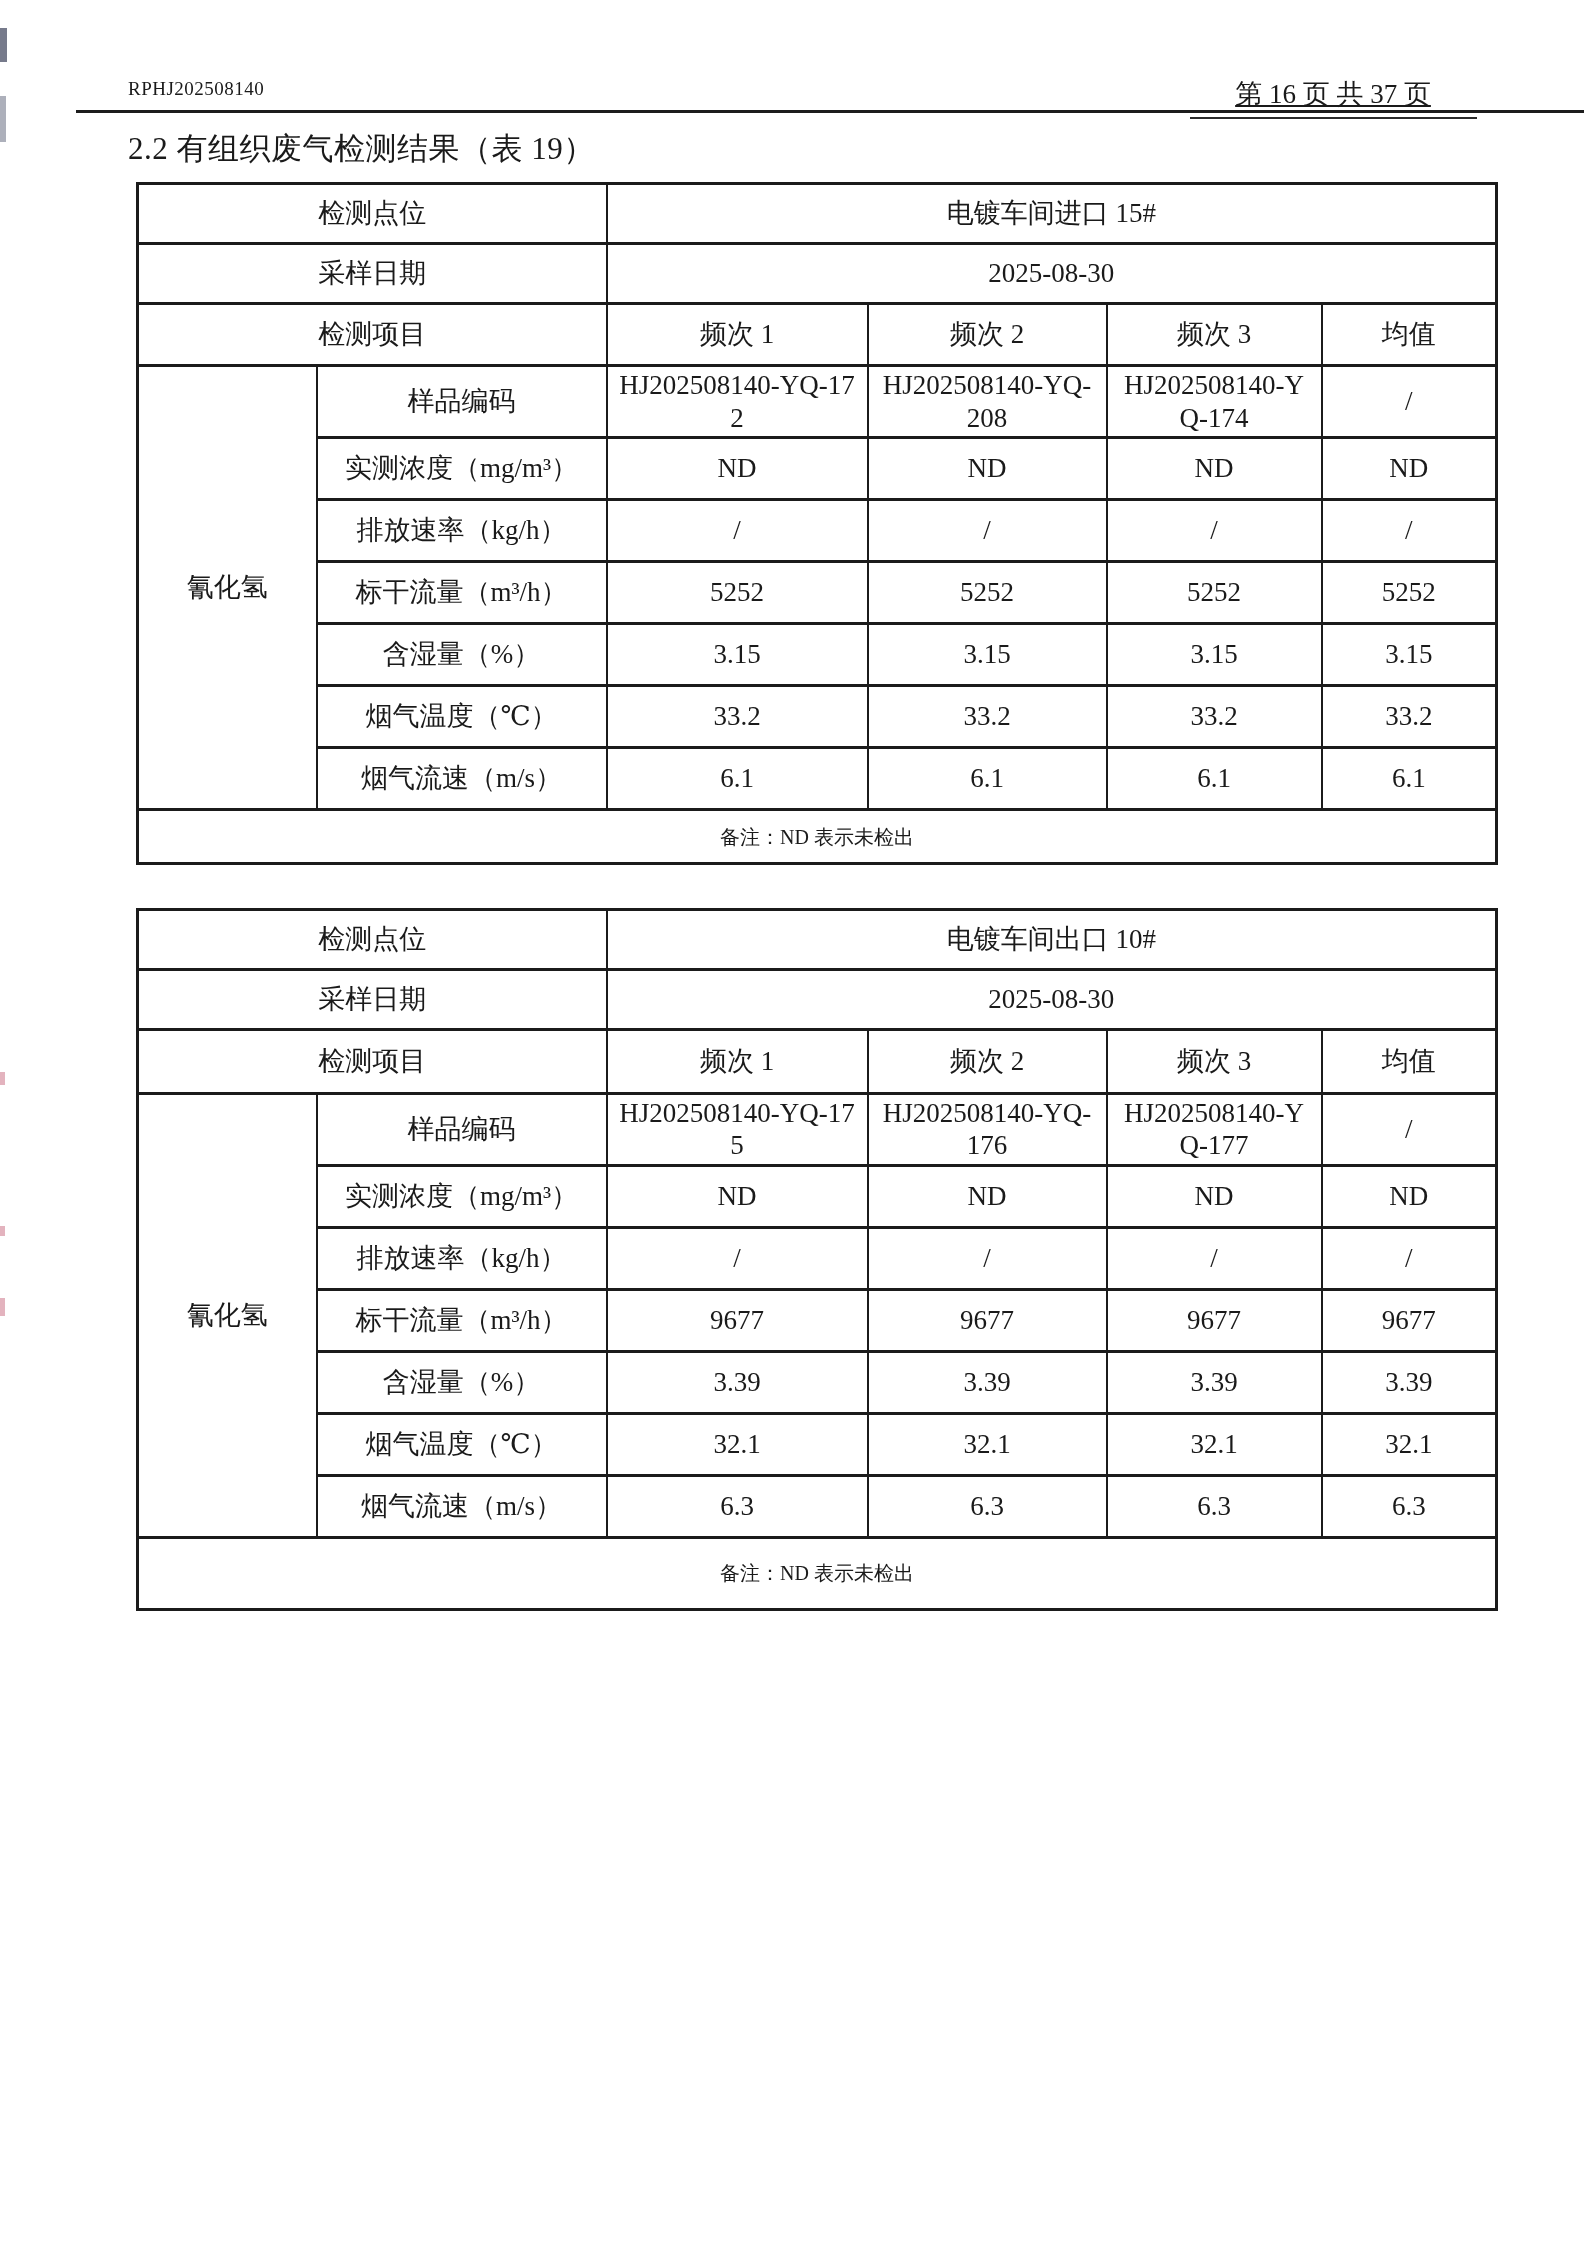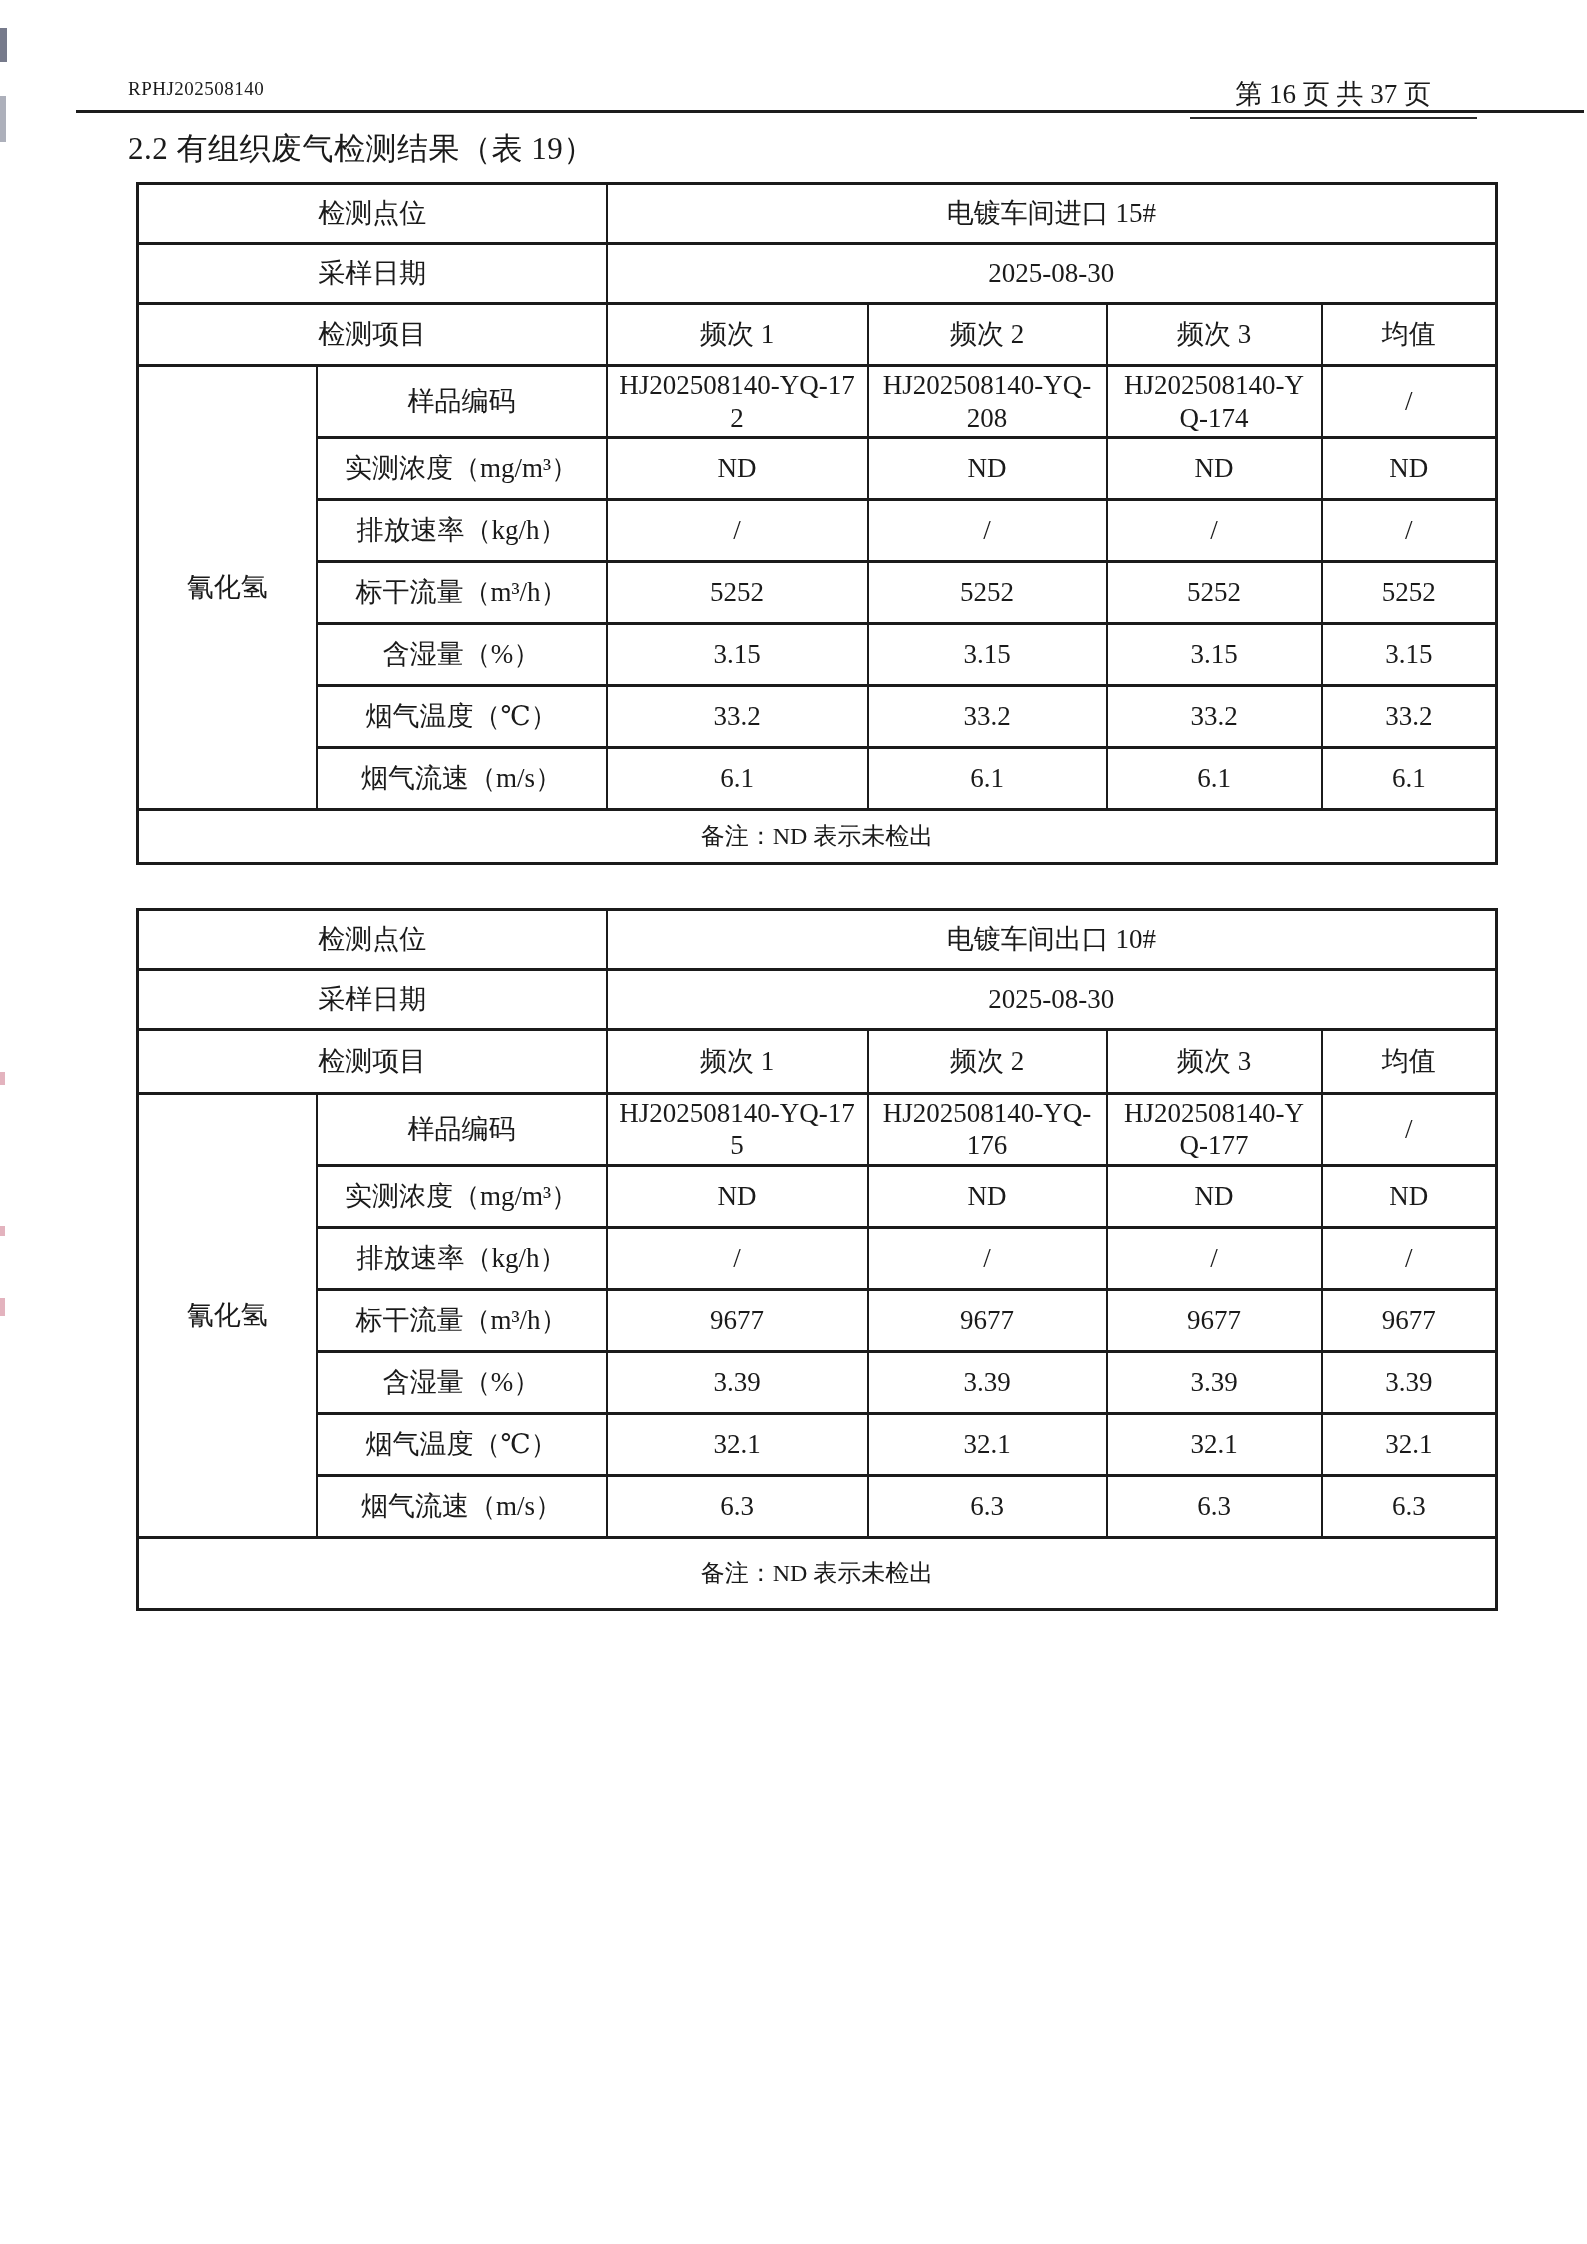--- a/index.html
+++ b/index.html
@@ -13,21 +13,21 @@
   }
   .page{position:absolute;inset:0;}
 
   
   .hdr-left{
     position:absolute;left:128px;top:78px;
     font-size:19px;letter-spacing:.5px;white-space:nowrap;
   }
   .hdr-right{
     position:absolute;left:1188px;top:76px;width:290px;
-    font-size:27px;text-align:center;white-space:nowrap;
+    font-size:27px;text-align:center;white-space:nowrap;text-decoration:underline;
   }
   .hdr-rule{
     position:absolute;left:76px;top:110px;width:1508px;height:3px;
     background:#1c1c1c;
   }
   .hdr-underline{
     position:absolute;left:1190px;top:117px;width:287px;height:2px;
     background:#2a2a2a;
   }
 
@@ -83,21 +83,21 @@
 
   td.code{
     word-break:break-all;
     line-height:1.12;
     padding:2px 26px;
     margin-left:24px;
   }
   td.note-cell{
     text-align:left;
     padding-left:20px;
-    font-size:24px;
+    font-size:20px;
   }
 
   
   .mark-a{position:absolute;left:0;top:28px;width:7px;height:34px;background:#3c415a;opacity:.7;}
   .mark-b{position:absolute;left:0;top:96px;width:6px;height:46px;background:#4a5068;opacity:.45;}
   .speck{position:absolute;left:0;width:5px;height:13px;background:#c2566e;opacity:.45;}
   .sp1{top:1072px;}
   .sp2{top:1226px;height:10px;}
   .sp3{top:1298px;height:18px;}
 </style>

